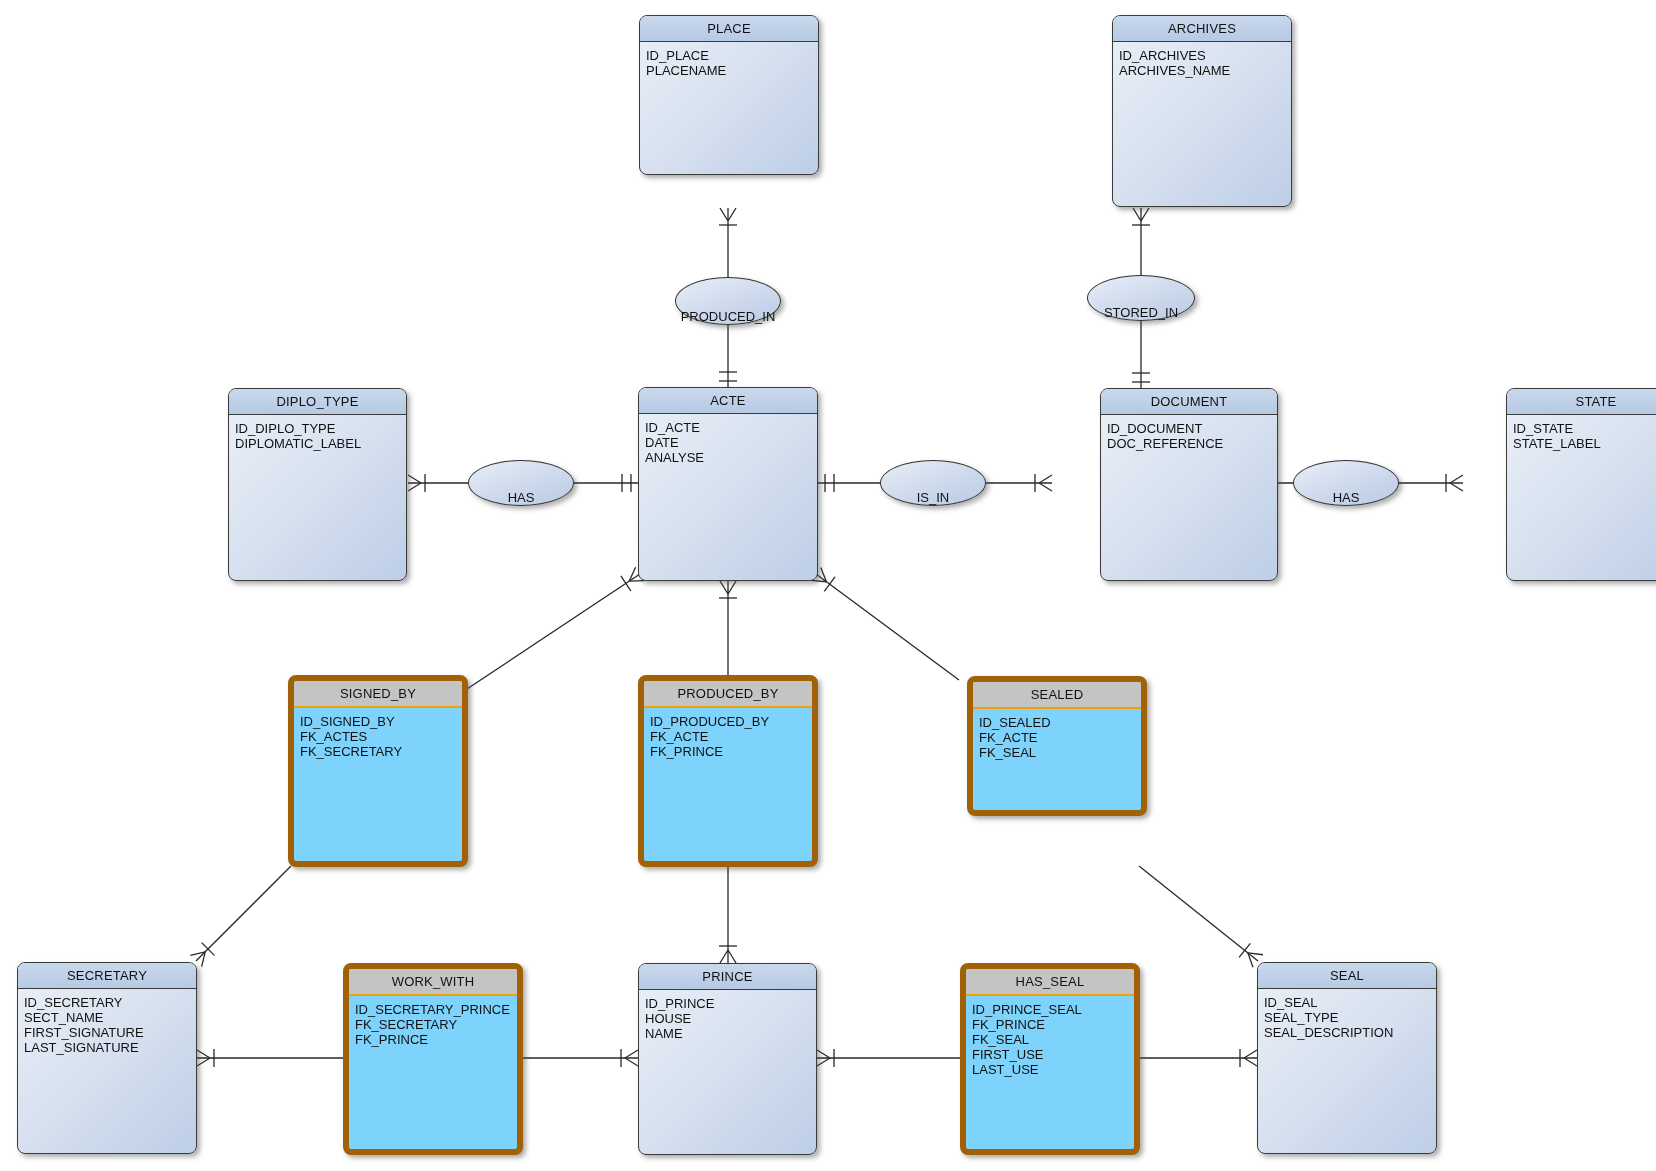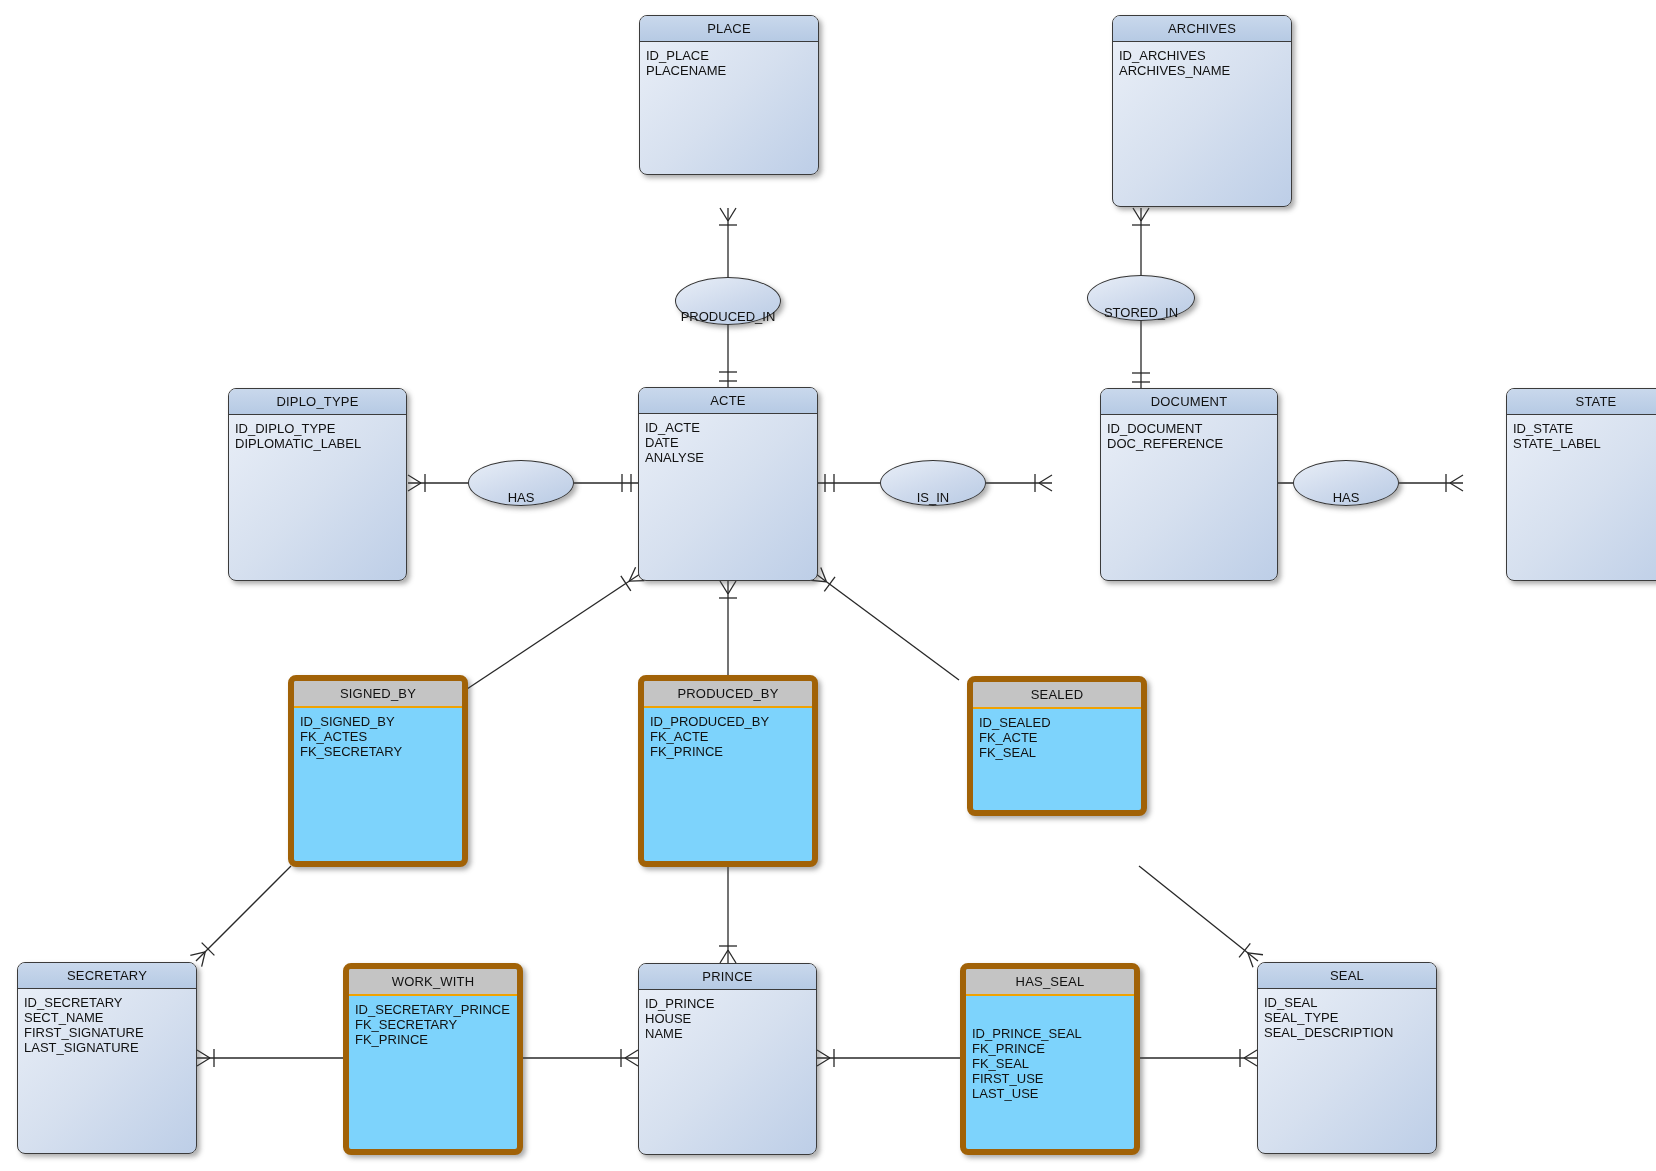--- a/index.html
+++ b/index.html
@@ -248,21 +248,21 @@
       </div>
     </div>
     <div class="entity regular" style="left: 638px; top: 963px; width: 179px; height: 192px;">
       <div class="entity-header">PRINCE</div>
       <div class="entity-body">
         <div class="attr">ID_PRINCE</div>
         <div class="attr">HOUSE</div>
         <div class="attr">NAME</div>
       </div>
     </div>
-    <div class="entity assoc" style="left: 960px; top: 963px; width: 180px; height: 192px; gap: 24px;">
+    <div class="entity assoc" style="left: 960px; top: 963px; width: 180px; height: 192px;">
       <div class="entity-header">HAS_SEAL</div>
       <div class="entity-body">
         <div class="attr">ID_PRINCE_SEAL</div>
         <div class="attr">FK_PRINCE</div>
         <div class="attr">FK_SEAL</div>
         <div class="attr">FIRST_USE</div>
         <div class="attr">LAST_USE</div>
       </div>
     </div>
     <div class="entity regular" style="left: 1257px; top: 962px; width: 180px; height: 192px;">

